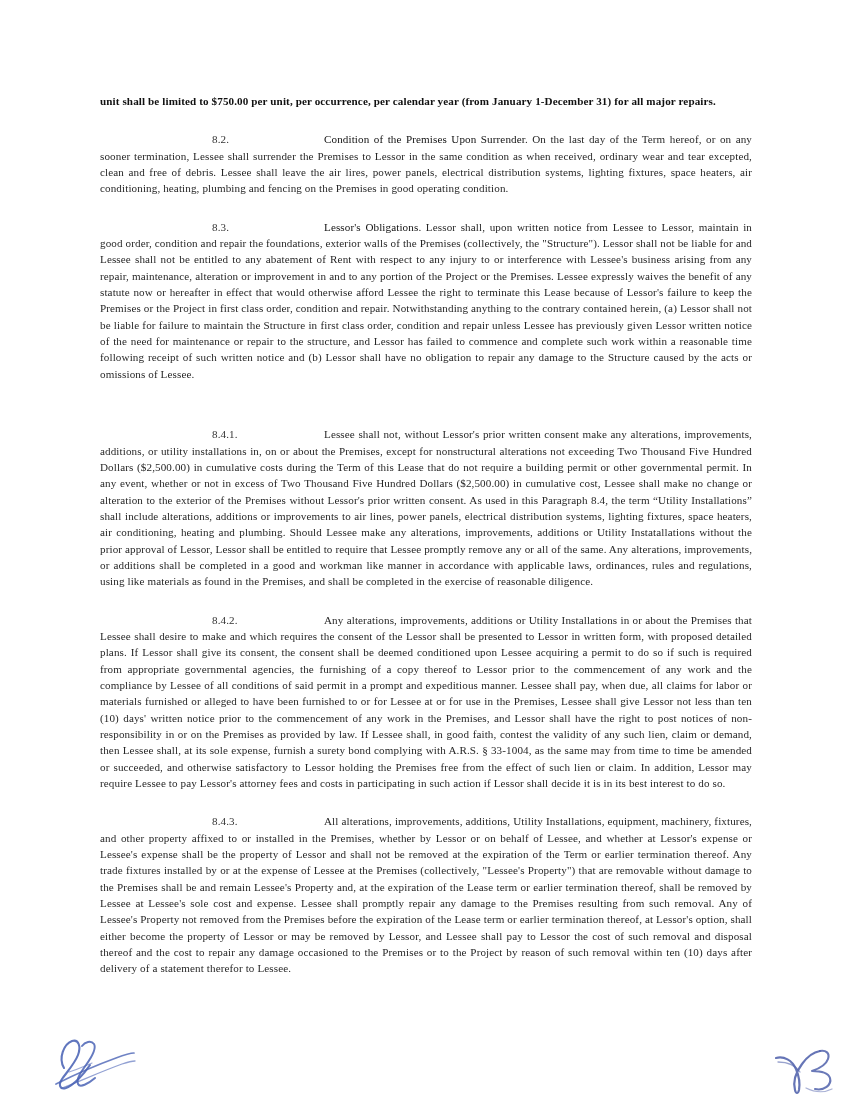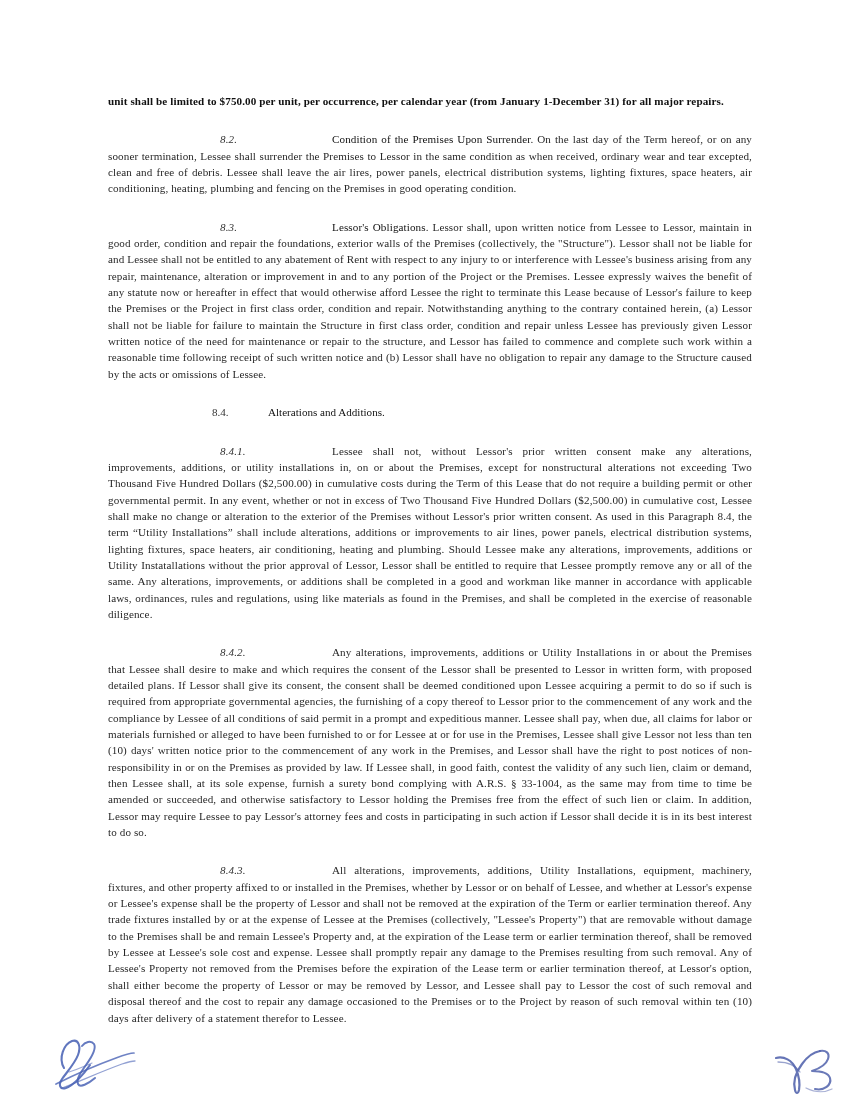--- a/index.html
+++ b/index.html
@@ -16,39 +16,38 @@
     font-family: "Liberation Serif", "DejaVu Serif", serif;
     color: #1b1b1b;
   }
   .content {
     position: absolute;
     left: 100px;
     top: 93px;
     width: 652px;
   }
   .para {
-    margin: 0 0 0 8px;
+    margin: 0 0 0 0;
     font-size: 11.1px;
     line-height: 16.35px;
     text-align: justify;
     text-justify: inter-word;
     color: #272727;
     letter-spacing: 0.01em;
   }
   .para.bold {
     font-weight: bold;
     color: #111111;
   }
   .gap-lg { height: 22px; }
 
   .indent-num {
     display: inline-block;
     width: 112px;
     text-indent: 0;
-    font-style: italic;
   }
   .p-indent {
     text-indent: 112px;
   }
   .hd {
     font-weight: normal;
     color: #111111;
   }
   .num {
     color: #333333;
@@ -96,21 +95,20 @@
     <div class="gap-lg"></div>
 
     <p class="para p-indent"><span class="indent-num num">8.2.</span><span class="hd">Condition of the Premises Upon Surrender</span><span>.  On the last day of the Term hereof, or on any sooner termination, Lessee shall surrender the Premises to Lessor in the same condition as when received, ordinary wear and tear excepted, clean and free of debris. Lessee shall leave the air lires, power panels, electrical distribution systems, lighting fixtures, space heaters, air conditioning, heating, plumbing and fencing on the Premises in good operating condition.</span></p>
 
     <div class="gap-lg"></div>
 
     <p class="para p-indent"><span class="indent-num num">8.3.</span><span class="hd">Lessor's Obligations</span><span>.  Lessor shall, upon written notice from Lessee to Lessor, maintain in good order, condition and repair the foundations, exterior walls of the Premises (collectively, the "Structure").  Lessor shall not be liable for and Lessee shall not be entitled to any abatement of Rent with respect to any injury to or interference with Lessee's business arising from any repair, maintenance, alteration or improvement in and to any portion of the Project or the Premises. Lessee expressly waives the benefit of any statute now or hereafter in effect that would otherwise afford Lessee the right to terminate this Lease because of Lessor's failure to keep the Premises or the Project in first class order, condition and repair. Notwithstanding anything to the contrary contained herein,  (a) Lessor shall not be liable for failure to maintain the Structure in first class order, condition and repair unless Lessee has previously given Lessor written notice of the need for maintenance or repair to the structure, and Lessor has failed to commence and complete such work within a reasonable time following receipt of such written notice and (b) Lessor shall have no obligation to repair any damage to the Structure caused by the acts or omissions of Lessee.</span></p>
 
     <div class="gap-lg"></div>
 
-    <div class="heading-line"><span class="num-inline num">8.4.</span><span class="hd">Alterations and Additions</span><span class="hd">.</span></div>
 
     <div class="gap-lg"></div>
 
     <p class="para p-indent"><span class="indent-num num">8.4.1.</span><span>Lessee shall not, without Lessor's prior written consent make any alterations, improvements, additions, or utility installations in, on or about the Premises, except for nonstructural alterations not exceeding Two Thousand Five Hundred Dollars ($2,500.00) in cumulative costs during the Term of this Lease that do not require a building permit or other governmental permit.  In any event, whether or not in excess of Two Thousand Five Hundred Dollars ($2,500.00) in cumulative cost, Lessee shall make no change or alteration to the exterior of the Premises without Lessor's prior written consent.   As used in this Paragraph 8.4, the term “Utility Installations” shall include alterations, additions or improvements to air lines, power panels, electrical distribution systems, lighting fixtures, space heaters, air conditioning, heating and plumbing.  Should Lessee make any alterations, improvements, additions or Utility Instatallations without the prior approval of Lessor, Lessor shall be entitled to require that Lessee promptly remove any or all of the same.  Any alterations, improvements, or additions shall be completed in a good and workman like manner in accordance with applicable laws, ordinances, rules and regulations, using like materials as found in the Premises, and shall be completed in the exercise of reasonable diligence.</span></p>
 
     <div class="gap-lg"></div>
 
     <p class="para p-indent"><span class="indent-num num">8.4.2.</span><span>Any alterations, improvements, additions or Utility Installations in or about the Premises that Lessee shall desire to make and which requires the consent of the Lessor shall be presented to Lessor in written form, with proposed detailed plans.  If Lessor shall give its consent, the consent shall be deemed conditioned upon Lessee acquiring a permit to do so if such is required from appropriate governmental agencies, the furnishing of a copy thereof to Lessor prior to the commencement of any work and the compliance by Lessee of all conditions of said permit in a prompt and expeditious manner. Lessee shall pay, when due, all claims for labor or materials furnished or alleged to have been furnished to or for Lessee at or for use in the Premises, Lessee shall give Lessor not less than ten (10) days' written notice prior to the commencement of any work in the Premises, and Lessor shall have the right to post notices of non-responsibility in or on the Premises as provided by law.  If Lessee shall, in good faith, contest the validity of any such lien, claim or demand, then Lessee shall, at its sole expense, furnish a surety bond complying with A.R.S. § 33-1004, as the same may from time to time be amended or succeeded, and otherwise satisfactory to Lessor holding the Premises free from the effect of such lien or claim.  In addition, Lessor may require Lessee to pay Lessor's attorney fees and costs in participating in such action if Lessor shall decide it is in its best interest to do so.</span></p>
 
     <div class="gap-lg"></div>

